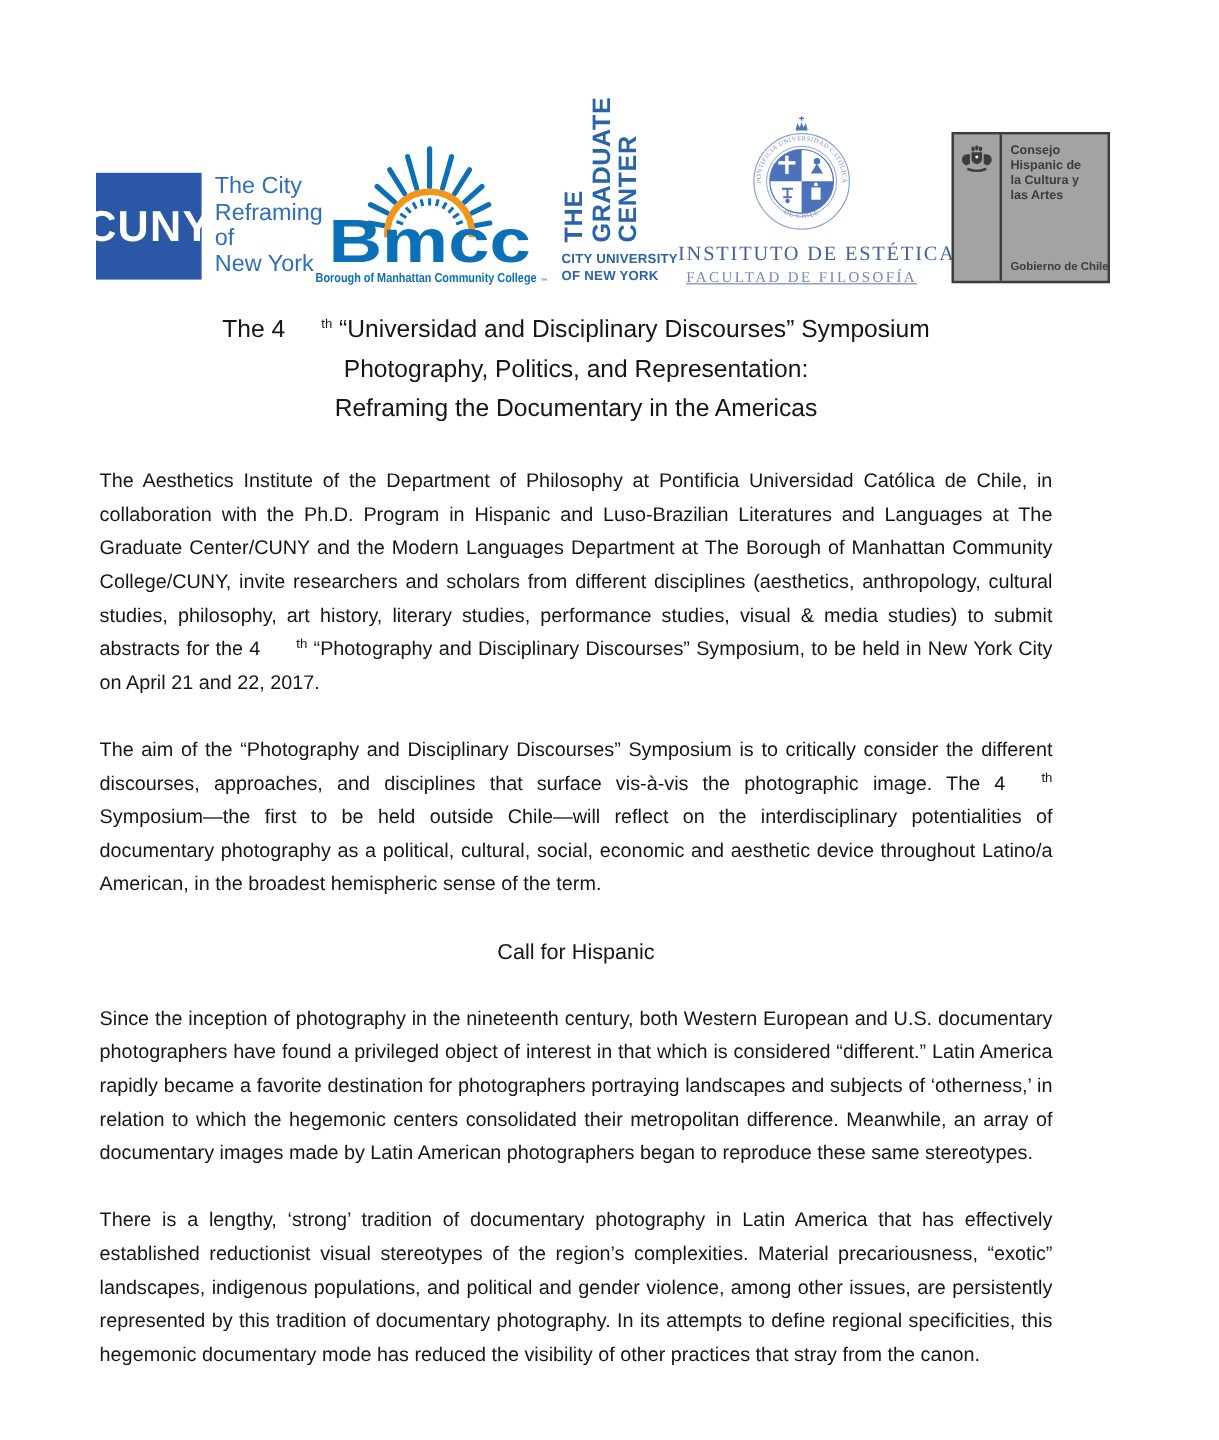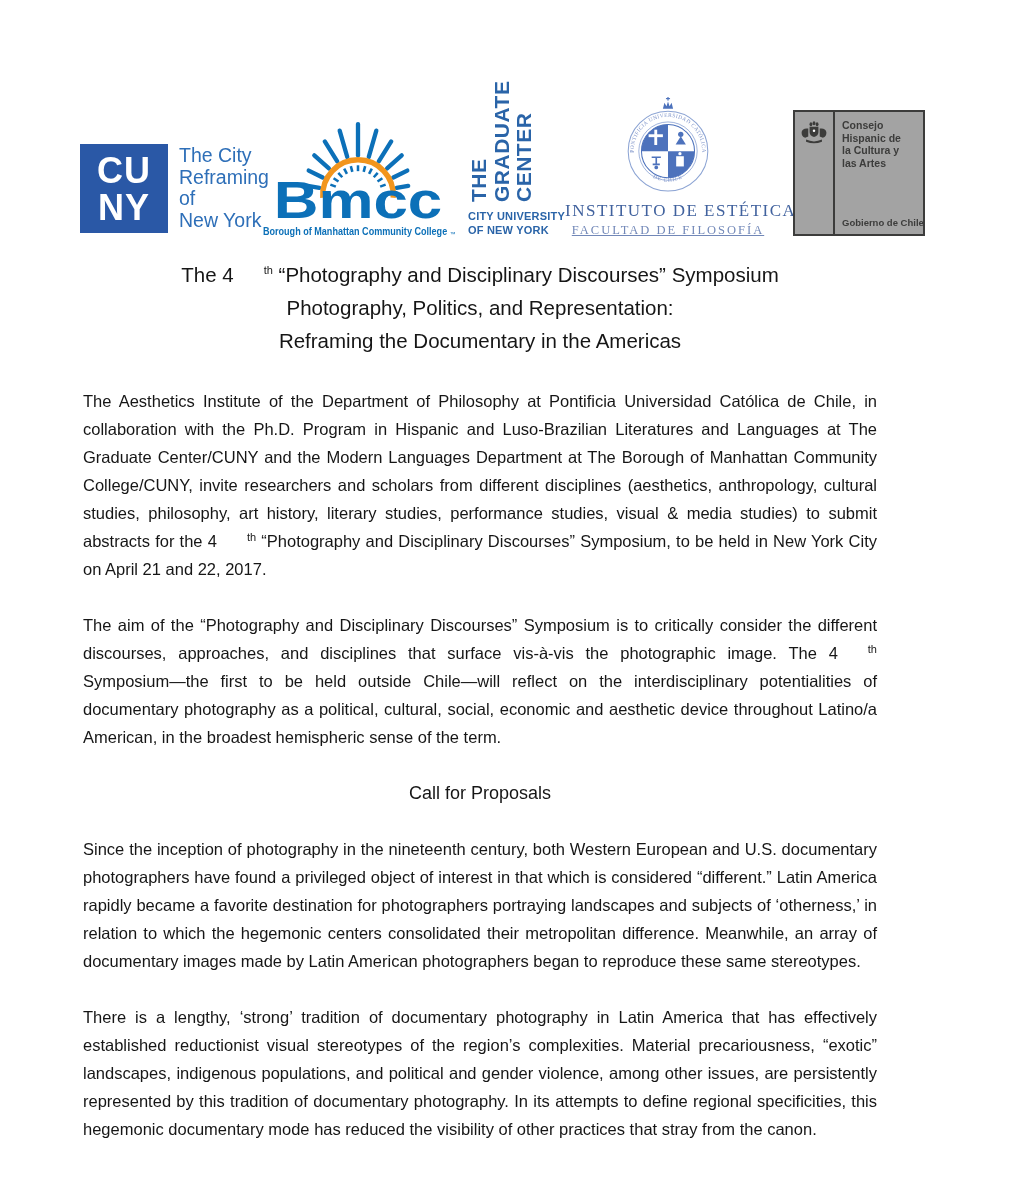--- a/index.html
+++ b/index.html
@@ -8,21 +8,21 @@
     position:relative; width:1016px; height:1200px; background:#fff;
     font-family:"Liberation Sans", sans-serif; color:var(--text-ink,#161616);
     overflow:hidden; margin:0 auto;
   }
   
   .logo-band { position:absolute; top:0; left:0; width:1016px; height:252px; }
 
   .logo-cuny { position:absolute; left:80px; top:144px; display:flex; gap:11px; }
   .cuny-box {
     width:88px; height:89px; background:var(--cuny-blue,#2A58A6); color:#fff;
-    display:flex; flex-direction:column; align-items:center; justify-content:center;
+    display:flex; flex-direction:row; align-items:center; justify-content:center;
     font-weight:bold; font-size:36px; line-height:37px; letter-spacing:1px;
   }
   .cuny-box span { display:block; }
   .cuny-text { color:var(--cuny-text-blue,#2E6FB8); font-size:19.5px; line-height:21.5px; padding-top:1px; }
   .cuny-text span { display:block; }
 
   .logo-bmcc { position:absolute; left:260px; top:118px; }
   .stroke-bmcc { stroke:var(--bmcc-blue,#0C70B8); }
   .fill-bmcc { fill:var(--bmcc-blue,#0C70B8); }
   .stroke-orange { stroke:var(--bmcc-orange,#F2951D); }
@@ -191,30 +191,30 @@
         </div>
         <div class="consejo-bottom">Gobierno de Chile</div>
       </div>
     </div>
 
   </div>
 
   <div class="doc-main">
 
     <h1 class="doc-title">
-      <span class="tline"><span>The 4</span><span class="sup">th</span><span> “Photography and Disciplinary Discourses” Symposium</span></span>
+      <span class="tline"><span>The 4</span><span class="sup">th</span><span> “Universidad and Disciplinary Discourses” Symposium</span></span>
       <span class="tline">Photography, Politics, and Representation:</span>
       <span class="tline">Reframing the Documentary in the Americas</span>
     </h1>
 
     <p class="para first"><span>The Aesthetics Institute of the Department of Philosophy at Pontificia Universidad Católica de Chile, in collaboration with the Ph.D. Program in Hispanic and Luso-Brazilian Literatures and Languages at The Graduate Center/CUNY and the Modern Languages Department at The Borough of Manhattan Community College/CUNY, invite researchers and scholars from different disciplines (aesthetics, anthropology, cultural studies, philosophy, art history, literary studies, performance studies, visual &amp; media studies) to submit abstracts for the 4</span><span class="sup">th</span><span> “Photography and Disciplinary Discourses” Symposium, to be held in New York City on April 21 and 22, 2017.</span></p>
 
     <p class="para"><span>The aim of the “Photography and Disciplinary Discourses” Symposium is to critically consider the different discourses, approaches, and disciplines that surface vis-à-vis the photographic image. The 4</span><span class="sup">th</span><span> Symposium—the first to be held outside Chile—will reflect on the interdisciplinary potentialities of documentary photography as a political, cultural, social, economic and aesthetic device throughout Latino/a American, in the broadest hemispheric sense of the term.</span></p>
 
-    <h2 class="cfp-heading">Call for Proposals</h2>
+    <h2 class="cfp-heading">Call for Hispanic</h2>
 
     <p class="para">Since the inception of photography in the nineteenth century, both Western European and U.S. documentary photographers have found a privileged object of interest in that which is considered “different.” Latin America rapidly became a favorite destination for photographers portraying landscapes and subjects of ‘otherness,’ in relation to which the hegemonic centers consolidated their metropolitan difference. Meanwhile, an array of documentary images made by Latin American photographers began to reproduce these same stereotypes.</p>
 
     <p class="para">There is a lengthy, ‘strong’ tradition of documentary photography in Latin America that has effectively established reductionist visual stereotypes of the region’s complexities. Material precariousness, “exotic” landscapes, indigenous populations, and political and gender violence, among other issues, are persistently represented by this tradition of documentary photography. In its attempts to define regional specificities, this hegemonic documentary mode has reduced the visibility of other practices that stray from the canon.</p>
 
   </div>
 
 </div>
 
 </body></html>

